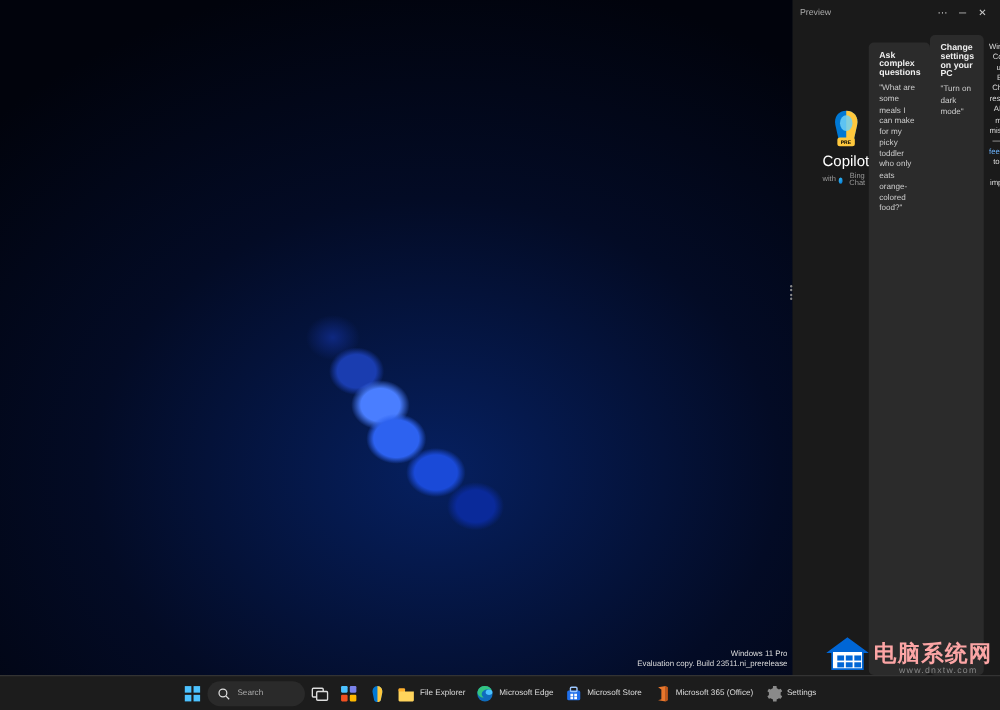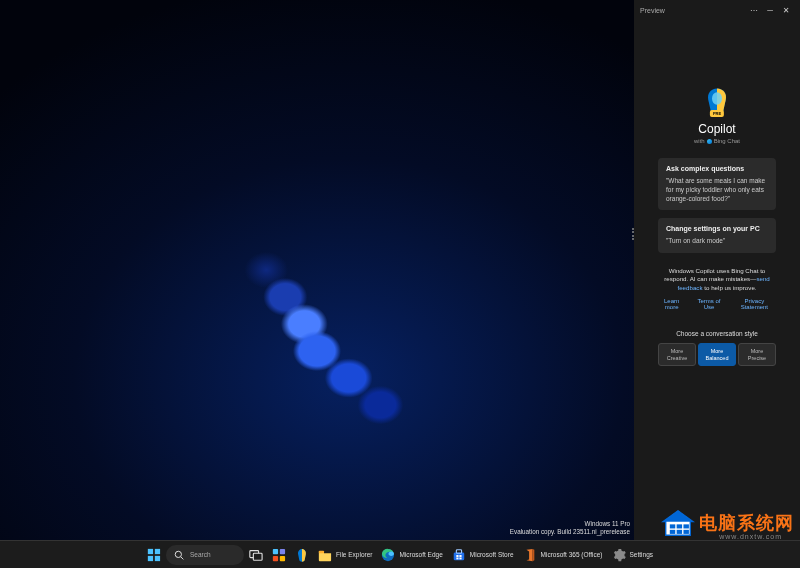--- a/index.html
+++ b/index.html
@@ -22,21 +22,21 @@
 
 
 #copilot {
   position:absolute; right:0; top:0; width:166px; height:540px;
   background:#1a1a1a; color:#ddd; font-size:7.5px;
   display:flex; flex-direction:column;
 }
 #cp-titlebar { height:20px; display:flex; align-items:center; padding:0 6px; font-size:7px; color:#aaa; }
 #cp-titlebar .spacer{flex:1;}
 .winbtn { width:16px; text-align:center; font-size:8px; color:#ccc; cursor:pointer; }
-#cp-body { flex:1; overflow:hidden; display:flex; flex-direction:column; padding:0 24px; }
+#cp-body { flex:1; overflow:hidden; display:flex; flex-direction:row; padding:0 24px; }
 
 .logo-wrap { margin-top:66px; text-align:center; }
 .logo { width:30px; height:30px; margin:0 auto 6px; position:relative; }
 .logo svg { width:30px; height:30px; }
 .pre-badge { position:absolute; bottom:-1px; left:50%; transform:translateX(-50%); background:#ffc83d; color:#000; font-size:4px; font-weight:700; padding:1px 3px; border-radius:2px; }
 .logo-title { color:#fff; font-size:12px; font-weight:400; margin-bottom:2px; }
 .logo-sub { color:#999; font-size:6px; display:flex; align-items:center; justify-content:center; gap:2px; }
 .bing-dot { width:5px; height:5px; border-radius:50%; background:linear-gradient(135deg,#3abff8,#0078d4); display:inline-block; }
 
 .card { background:#2b2b2b; border-radius:4px; padding:7px 8px; margin-top:14px; }
@@ -64,21 +64,21 @@
 .tb-icon { width:14px; height:14px; display:flex; align-items:center; justify-content:center; }
 .tb-label { font-size:6.5px; color:#ddd; white-space:nowrap; }
 .search-pill { background:#2a2a2a; border-radius:11px; padding:0 10px 0 6px; width:78px; height:20px; }
 .search-pill .tb-icon svg{width:10px;height:10px;}
 .search-pill .tb-label{color:#aaa;}
 
 #eval { position:absolute; right:170px; bottom:32px; text-align:right; font-size:6.3px; color:#ddd; line-height:1.25; }
 
 #watermark { position:absolute; right:6px; bottom:30px; display:flex; align-items:center; gap:4px; background:rgba(255,255,255,0.0); }
 #watermark .house{ width:34px; height:30px; }
-#watermark .cn{ font-size:18px; color:#f97316; font-weight:700; letter-spacing:1px; }
+#watermark .cn{ font-size:18px; color:#fca5a5; font-weight:700; letter-spacing:1px; }
 #watermark .sub{ position:absolute; right:12px; bottom:-2px; font-size:7px; color:#888; letter-spacing:1px;}
 </style>
 </head>
 <body>
 
 <div id="root">
   <div id="desktop"></div>
 
   <div class="drag-handle">
     <span>

